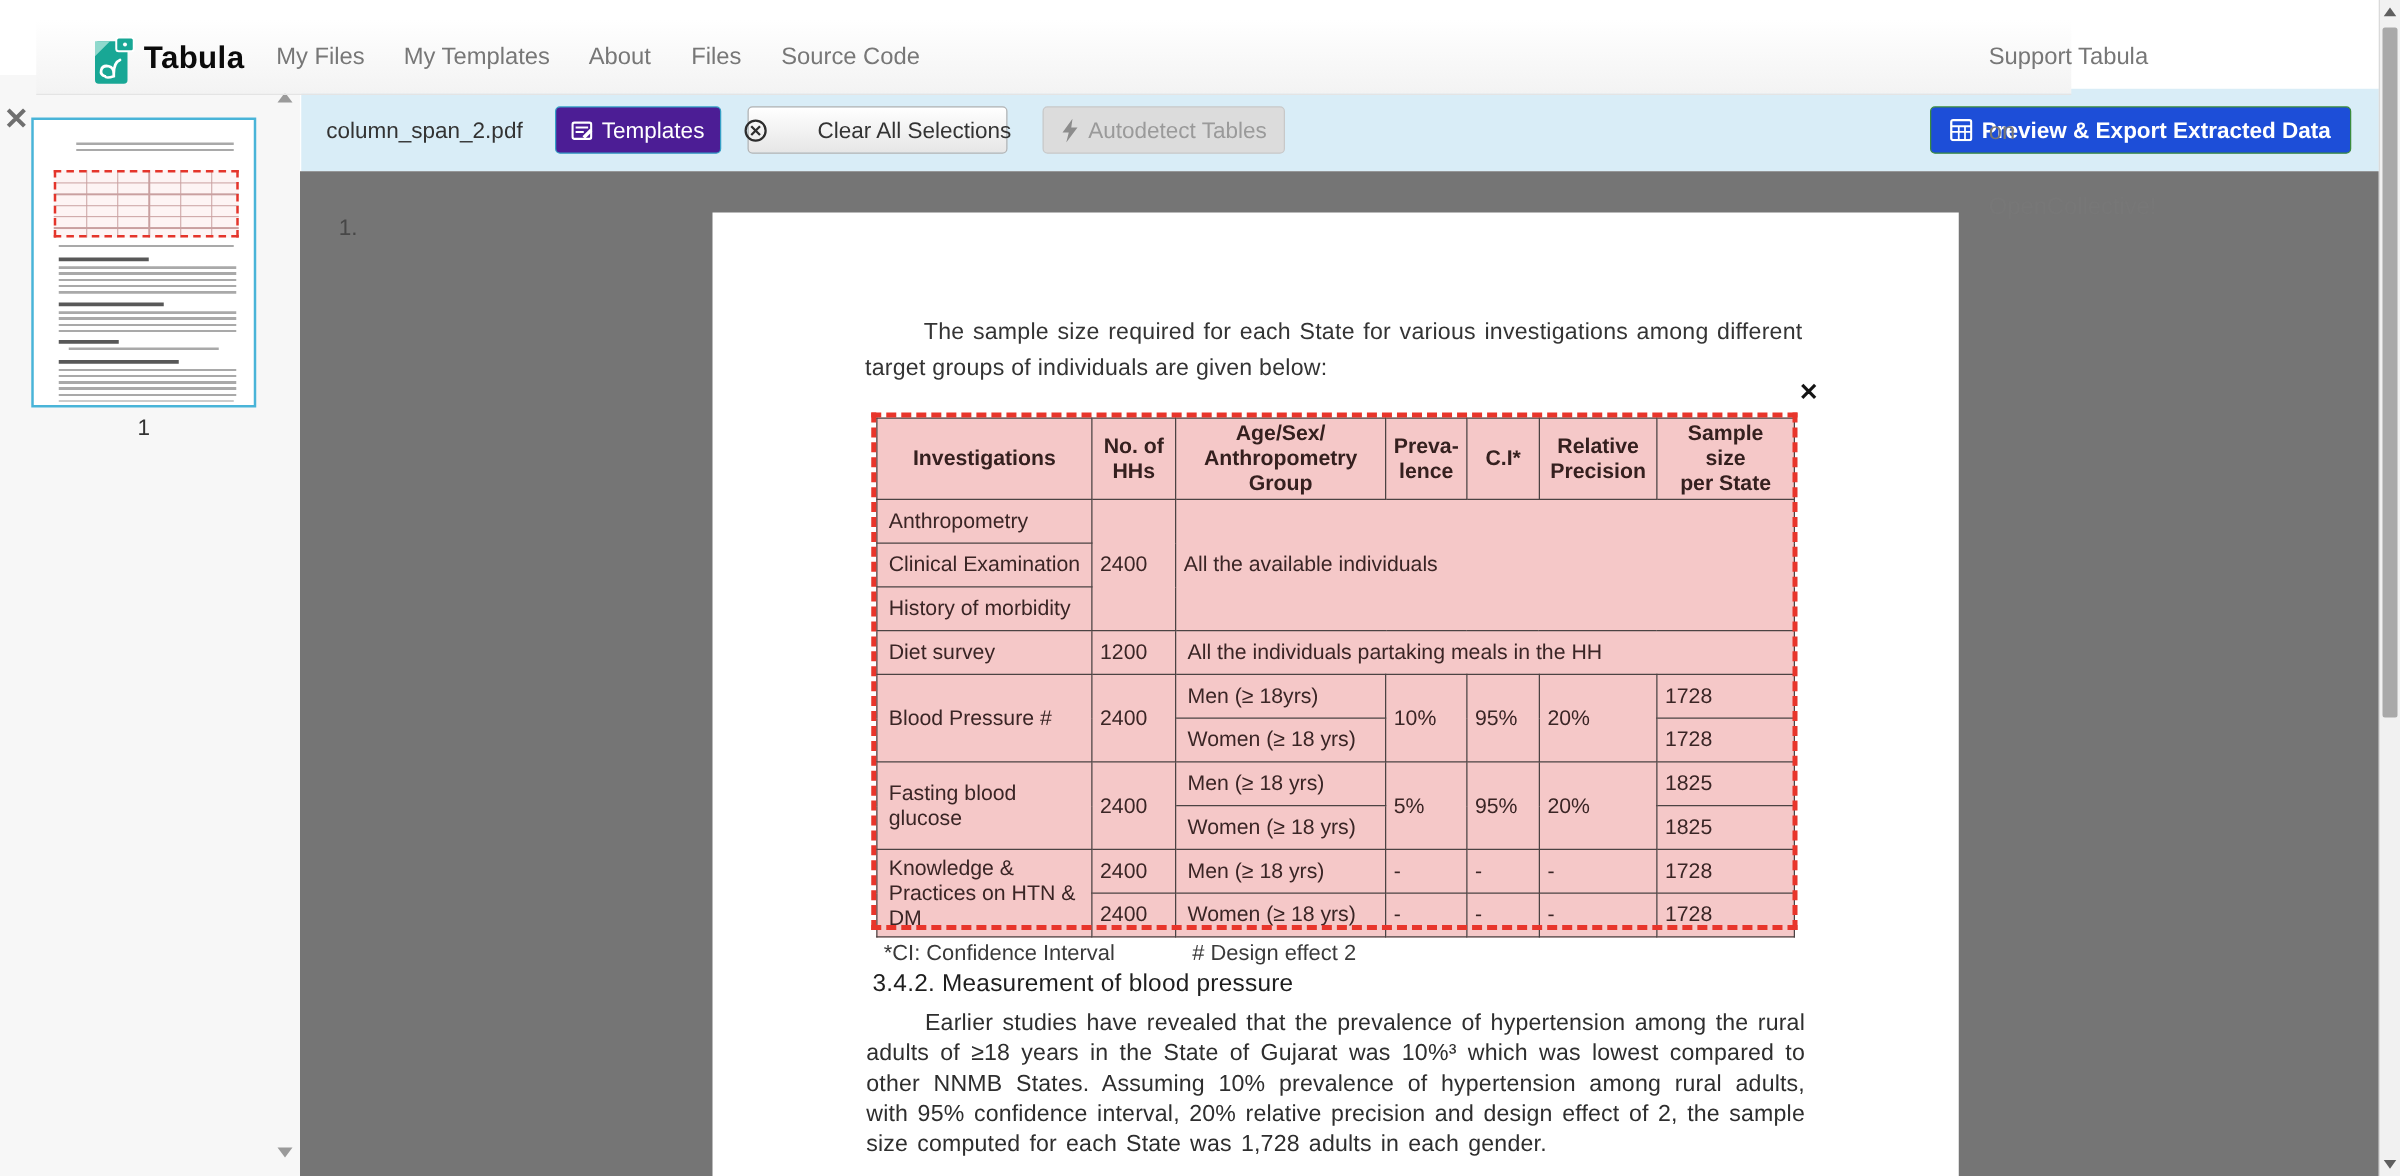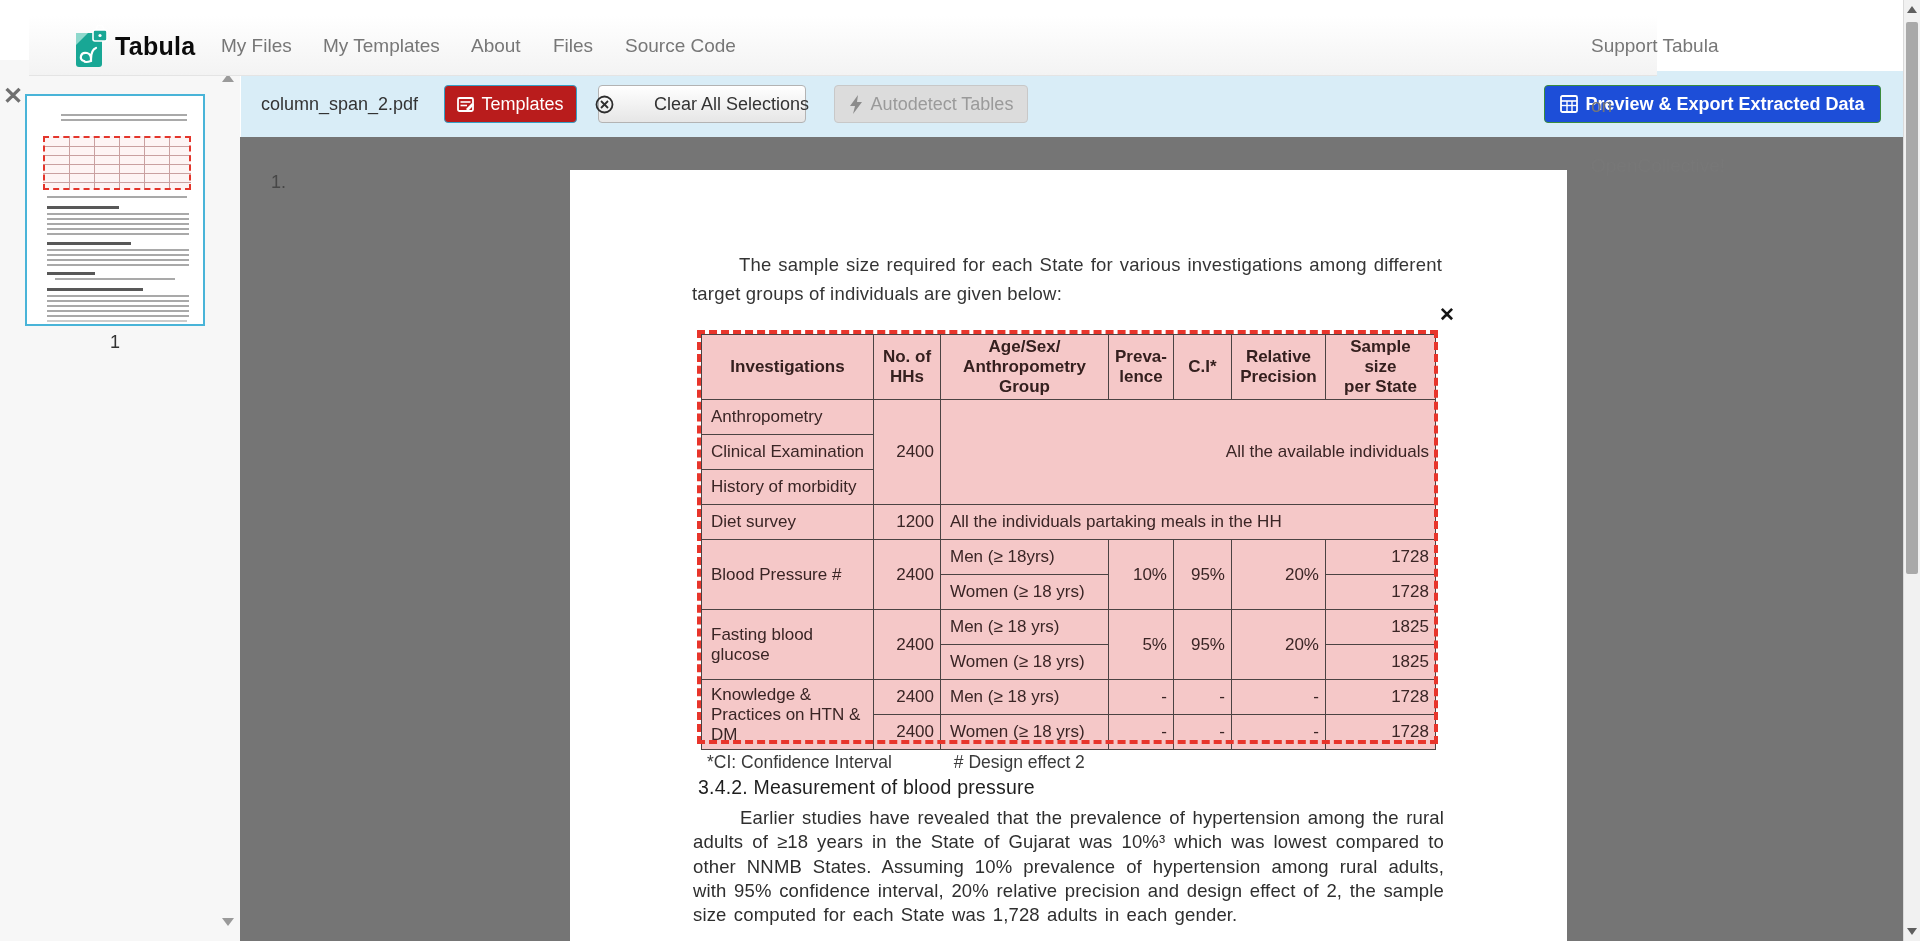--- a/index.html
+++ b/index.html
@@ -36,21 +36,21 @@
   .tri-down { width:0; height:0; border-left:6px solid transparent; border-right:6px solid transparent;
     border-top:8px solid #9a9a9a; position:absolute; left:222px; cursor:pointer; }
 
   
   .toolbar { position:absolute; left:241px; top:71px; width:1664px; height:66px; background:#d9edf7; }
   .filename { position:absolute; left:20px; top:0; line-height:66px; font-size:18px; color:#333; }
   .btn { position:absolute; top:14px; height:38px; border-radius:4px; font-size:18px;
     display:flex; align-items:center; justify-content:center; gap:7px; cursor:pointer;
     border:1px solid transparent; white-space:nowrap; }
   .btn svg { flex:0 0 auto; }
-  .btn-templates { left:203px; width:133px; background:#b91c1c; border-color:#35a0c6; color:#fff; }
+  .btn-templates { left:203px; width:133px; background:#4c1d95; border-color:#35a0c6; color:#fff; }
   .btn-clear { left:357px; width:208px; background:linear-gradient(#ffffff,#e6e6e6);
     border-color:#b3b3b3; color:#333; box-shadow:inset 0 1px 0 #fff;gap:40px; }
   .btn-auto { left:593px; width:194px; background:#dcdcdc; border-color:#c8c8c8; color:#9a9a9a; cursor:default; }
   .btn-export { left:1303px; width:337px; background:#1d4ed8; border-color:#3b8c3d; color:#fff; font-weight:bold; }
 
   
   .main { position:absolute; left:240px; top:137px; width:1665px; height:804px;
     background:#757575; overflow:hidden; }
   .page-marker { position:absolute; left:31px; top:35px; font-size:18px; color:#474747; }
   .page { position:absolute; left:330px; top:33px; width:997px; height:1300px; background:#fff; }
@@ -63,21 +63,21 @@
   .close-sel { position:absolute; left:869px; top:135px; font-size:19px; font-weight:bold;
     color:#141414; cursor:pointer; line-height:1; }
   table.pdf { position:absolute; left:131px; top:164px; border-collapse:collapse;
     table-layout:fixed; background:#f5c8c8; color:#3a2525; }
   table.pdf th, table.pdf td { border:1px solid #4b4343; font-size:17px;
     vertical-align:middle; overflow:hidden; padding:2px 6px; }
   table.pdf th { font-weight:bold; color:#35201f; white-space:pre-line; text-align:center;
     height:54px; line-height:20px; }
   table.pdf td { height:35px; }
   .al { text-align:left; padding-left:9px !important; }
-  .ac { text-align:right; }
+  .ac { text-align:left; }
   .footnote { position:absolute; left:137px; top:582px; font-size:17.5px; color:#3a3a3a; }
   .footnote .gap { display:inline-block; width:62px; }
   .sec-heading { position:absolute; left:128px; top:606px; font-size:19.5px;
     font-weight:normal; color:#1e1e1e; letter-spacing:.2px; }
   .body-para { position:absolute; left:123px; top:636px; width:751px; font-size:18.5px;
     line-height:24.3px; color:#2e2e2e; text-align:justify; text-indent:47px;
     letter-spacing:.15px; word-spacing:2px; }
 
   
   .wscroll { position:absolute; left:1903px; top:0; width:17px; height:941px;

